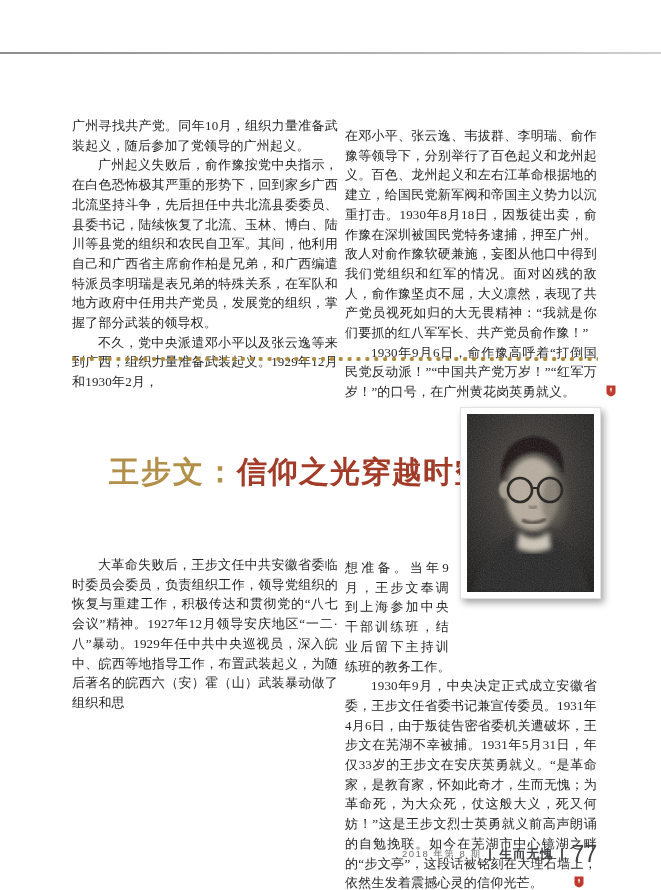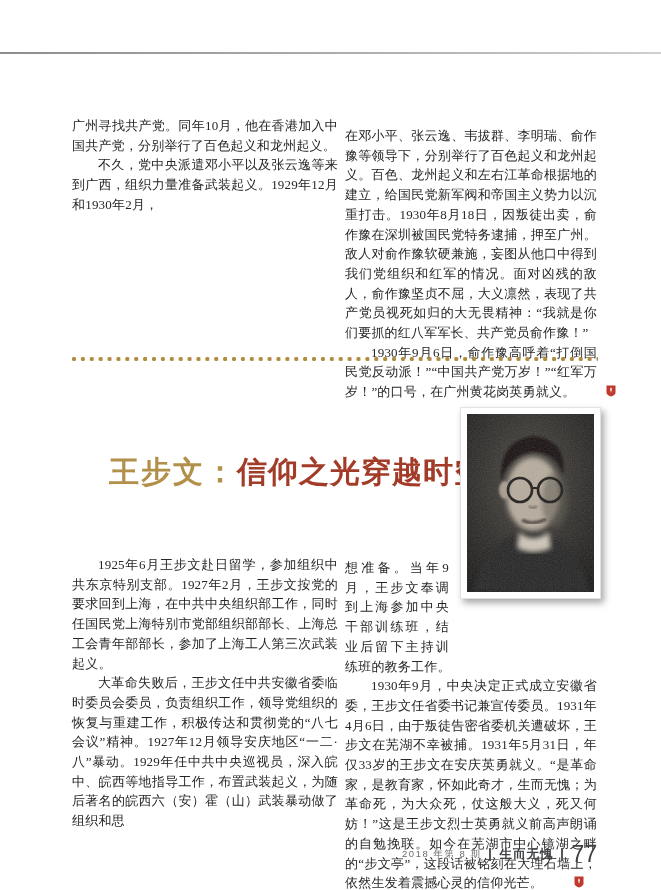--- a/index.html
+++ b/index.html
@@ -60,21 +60,22 @@
   .footer-page { font-size:23px; color:#404040; font-weight:normal; }
 </style>
 </head>
 <body>
 
 <div id="page">
 
   <div class="top-edge"></div>
 
   <div class="col" id="top-left">
-    <p>广州寻找共产党。同年10月，他在香港加入中国共产党，分别举行了百色起义和龙州起义。</p>
+    <p>广州寻找共产党。同年10月，组织力量准备武装起义，随后参加了党领导的广州起义。</p>
+    <p class="indent">广州起义失败后，俞作豫按党中央指示，在白色恐怖极其严重的形势下，回到家乡广西北流坚持斗争，先后担任中共北流县委委员、县委书记，陆续恢复了北流、玉林、博白、陆川等县党的组织和农民自卫军。其间，他利用自己和广西省主席俞作柏是兄弟，和广西编遣特派员李明瑞是表兄弟的特殊关系，在军队和地方政府中任用共产党员，发展党的组织，掌握了部分武装的领导权。</p>
     <p class="indent">不久，党中央派遣邓小平以及张云逸等来到广西，组织力量准备武装起义。1929年12月和1930年2月，</p>
   </div>
 
   <div class="col" id="top-right">
     <p>在邓小平、张云逸、韦拔群、李明瑞、俞作豫等领导下，分别举行了百色起义和龙州起义。百色、龙州起义和左右江革命根据地的建立，给国民党新军阀和帝国主义势力以沉重打击。1930年8月18日，因叛徒出卖，俞作豫在深圳被国民党特务逮捕，押至广州。敌人对俞作豫软硬兼施，妄图从他口中得到我们党组织和红军的情况。面对凶残的敌人，俞作豫坚贞不屈，大义凛然，表现了共产党员视死如归的大无畏精神：“我就是你们要抓的红八军军长、共产党员俞作豫！”</p>
     <p class="indent"><span>1930年9月6日，俞作豫高呼着“打倒国民党反动派！”“中国共产党万岁！”“红军万岁！”的口号，在广州黄花岗英勇就义。</span><span class="end-mark"><svg width="10" height="12" viewBox="0 0 10 12">
             <path d="M0.5,0.5 h9 v7 q0,2.5 -4.5,4 q-4.5,-1.5 -4.5,-4 Z" fill="#c0392e"></path>
             <path d="M5,2.2 l1,1.8 -1,4 -1,-4 Z" fill="#ffffff" opacity="0.9"></path>
           </svg></span></p>
   </div>
@@ -114,21 +115,20 @@
       <circle cx="83" cy="76" r="12" fill="none" stroke="#1b1917" stroke-width="2.6"></circle>
       <line x1="65" y1="74" x2="71" y2="74" stroke="#1b1917" stroke-width="2"></line>
       <path d="M62,92 q4,4 8,0" stroke="#6e6458" stroke-width="2.4" fill="none" filter="url(#soft2)"></path>
       <path d="M55,106 Q66,112 79,105" stroke="#4a423a" stroke-width="3.2" fill="none" filter="url(#soft2)"></path>
       <path d="M52,118 Q66,130 82,118 L84,134 Q66,142 50,134 Z" fill="#cfc6b8" filter="url(#soft)"></path>
       <rect width="127" height="178" filter="url(#grain)" opacity="0.22"></rect>
     </svg>
   </div>
 
   <div class="col" id="art-left">
-    <p class="indent">1925年6月王步文赴日留学，参加组织中共东京特别支部。1927年2月，王步文按党的要求回到上海，在中共中央组织部工作，同时任国民党上海特别市党部组织部部长、上海总工会青年部部长，参加了上海工人第三次武装起义。</p>
     <p class="indent">大革命失败后，王步文任中共安徽省委临时委员会委员，负责组织工作，领导党组织的恢复与重建工作，积极传达和贯彻党的“八七会议”精神。1927年12月领导安庆地区“一二·八”暴动。1929年任中共中央巡视员，深入皖中、皖西等地指导工作，布置武装起义，为随后著名的皖西六（安）霍（山）武装暴动做了组织和思</p>
   </div>
 
   <div class="col" id="art-right">
     <div class="photo-spacer"></div>
     <p>想准备。当年9月，王步文奉调到上海参加中央干部训练班，结业后留下主持训练班的教务工作。</p>
     <p class="indent"><span>1930年9月，中央决定正式成立安徽省委，王步文任省委书记兼宣传委员。1931年4月6日，由于叛徒告密省委机关遭破坏，王步文在芜湖不幸被捕。1931年5月31日，年仅33岁的王步文在安庆英勇就义。“是革命家，是教育家，怀如此奇才，生而无愧；为革命死，为大众死，仗这般大义，死又何妨！”这是王步文烈士英勇就义前高声朗诵的自勉挽联。如今在芜湖市中心镜湖之畔的“步文亭”，这段话被铭刻在大理石墙上，依然生发着震撼心灵的信仰光芒。</span><span class="end-mark"><svg width="10" height="12" viewBox="0 0 10 12">
             <path d="M0.5,0.5 h9 v7 q0,2.5 -4.5,4 q-4.5,-1.5 -4.5,-4 Z" fill="#c0392e"></path>
             <path d="M5,2.2 l1,1.8 -1,4 -1,-4 Z" fill="#ffffff" opacity="0.9"></path>
           </svg></span></p>

